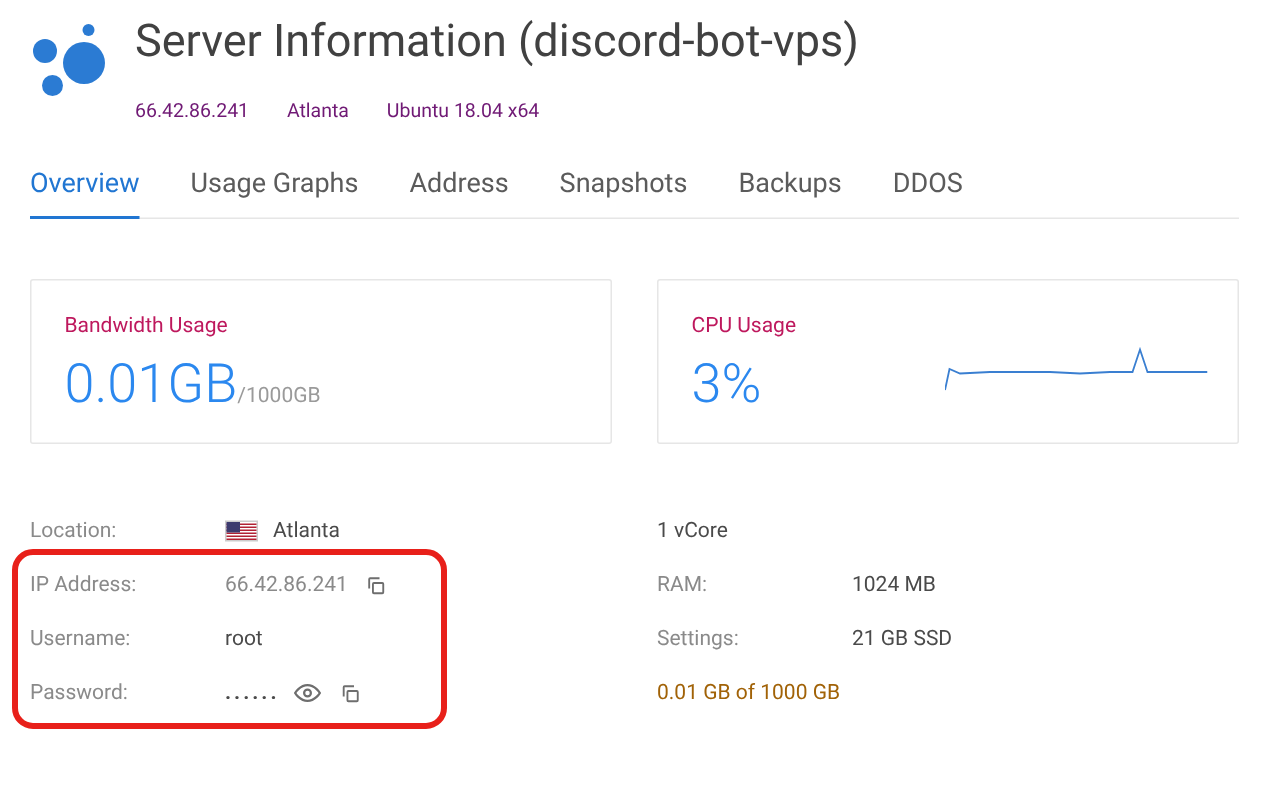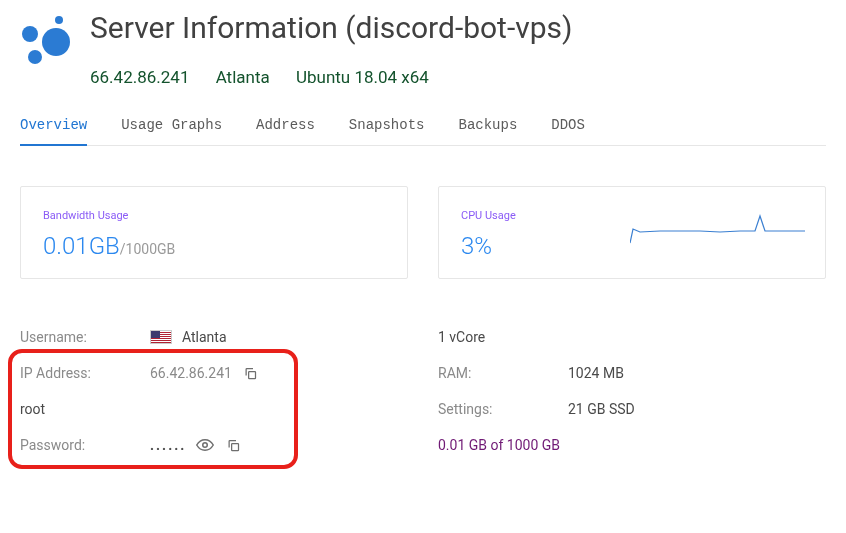--- a/index.html
+++ b/index.html
@@ -2,38 +2,38 @@
 <html><head>
   <meta charset="utf-8">
   <style>
     * { box-sizing: border-box; margin: 0; padding: 0; }
     body { font-family: -apple-system, BlinkMacSystemFont, "Segoe UI", Roboto, Helvetica, Arial, sans-serif; background: #fff; color: #333; width: 846px; }
     .wrap { padding: 10px 20px 30px 20px; }
     .hdr { display: flex; align-items: flex-start; gap: 20px; margin-bottom: 30px; }
     .logo { width: 50px; height: 50px; position: relative; margin-top: 4px; flex-shrink: 0; }
     .logo .dot { position: absolute; border-radius: 50%; background: #2b7bd3; }
     .titleblk h1 { font-size: 30px; font-weight: 400; color: #414141; margin-bottom: 22px; }
-    .meta { color: #14532d; font-size: 17px; }
+    .meta { color: #701a75; font-size: 13px; }
     .meta span { margin-right: 22px; }
     .tabs { display: flex; gap: 34px; border-bottom: 1px solid #e6e6e6; margin-bottom: 40px; }
-    .tab { padding: 0 0 12px 0; color: #5b5b5b; font-size: 14px; cursor: pointer; position: relative; font-family: Liberation Mono, monospace; }
+    .tab { padding: 0 0 12px 0; color: #5b5b5b; font-size: 18px; cursor: pointer; position: relative; }
     .tab.active { color: #2176d2; }
     .tab.active::after { content: ""; position: absolute; left: 0; right: 0; bottom: -1px; height: 2px; background: #2176d2; }
     .cards { display: flex; gap: 30px; margin-bottom: 40px; }
     .card { border: 1px solid #e6e6e6; border-radius: 2px; padding: 22px 22px 18px 22px; flex: 1; position: relative; }
-    .card-title { font-size: 11px; color: #8b5cf6; margin-bottom: 10px; }
-    .big { font-size: 24px; color: #2b88ef; font-weight: 300; }
+    .card-title { font-size: 14px; color: #be185d; margin-bottom: 10px; }
+    .big { font-size: 36px; color: #2b88ef; font-weight: 300; }
     .sub { color: #9a9a9a; font-size: 14px; }
     .spark { position: absolute; right: 20px; bottom: 25px; }
     .infocols { display: flex; gap: 30px; }
     .col { flex: 1; }
     .row { display: flex; align-items: center; height: 36px; font-size: 14px; }
     .k { width: 130px; color: #8a8a8a; }
     .v { color: #4a4a4a; display: flex; align-items: center; gap: 10px; }
-    .link { color: #701a75; }
+    .link { color: #a16207; }
     .flag { width: 22px; height: 14px; display: inline-block; position: relative; border: 1px solid #ccc; }
     .flag .stripe { position: absolute; left: 0; right: 0; height: 1px; background: #b22234; }
     .flag .canton { position: absolute; left: 0; top: 0; width: 9px; height: 7px; background: #3c3b6e; }
     .iconbtn { width: 18px; height: 18px; display: inline-flex; align-items: center; justify-content: center; color: #6e6e6e; cursor: pointer; }
     .highlight { position: absolute; border: 4px solid #e8201a; border-radius: 14px; pointer-events: none; }
   </style>
 </head>
 <body>
 
 <div class="wrap">
@@ -75,21 +75,21 @@
       <div class="big">3%</div>
       <svg class="spark" width="175" height="40" viewBox="0 0 175 40">
         <polyline fill="none" stroke="#3a7fd1" stroke-width="1.2" points="0,30 3,16 10,19 30,18 50,18 70,18 90,19 110,18 125,18 130,3 135,18 155,18 175,18"></polyline>
       </svg>
     </div>
   </div>
 
   <div class="infocols">
     <div class="col" style="position:relative;">
       <div class="row">
-        <div class="k">Username:</div>
+        <div class="k">Location:</div>
         <div class="v">
           <span class="flag">
             <span class="stripe" style="top:1px;"></span>
               <span class="stripe" style="top:3px;"></span>
               <span class="stripe" style="top:5px;"></span>
               <span class="stripe" style="top:7px;"></span>
               <span class="stripe" style="top:9px;"></span>
               <span class="stripe" style="top:11px;"></span>
             <span class="canton"></span>
           </span>
@@ -102,20 +102,21 @@
           <span style="color:#8a8a8a;">66.42.86.241</span>
           <span class="iconbtn">
             <svg width="15" height="15" viewBox="0 0 24 24" fill="none" stroke="currentColor" stroke-width="2">
                 <rect x="9" y="9" width="11" height="11" rx="1"></rect>
                 <path d="M5 15V5a1 1 0 0 1 1-1h10"></path>
               </svg>
           </span>
         </div>
       </div>
       <div class="row">
+        <div class="k">Username:</div>
         <div class="v">
             <span>root</span>
           </div>
       </div>
       <div class="row">
         <div class="k">Password:</div>
         <div class="v">
           <span style="letter-spacing:2px;font-weight:bold;">......</span>
           <span class="iconbtn">
             <svg width="18" height="18" viewBox="0 0 24 24" fill="none" stroke="currentColor" stroke-width="2">

